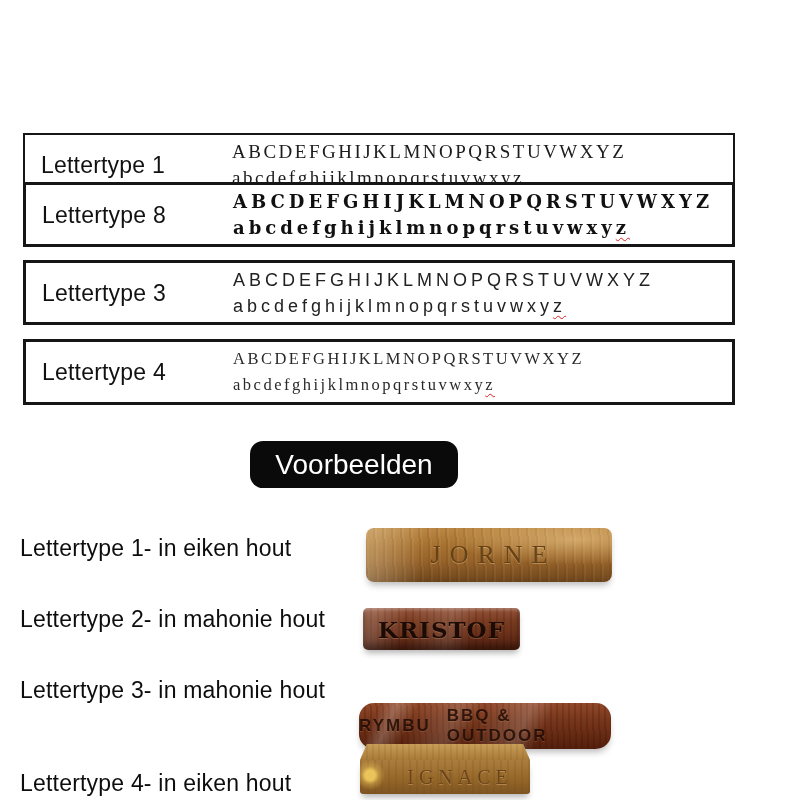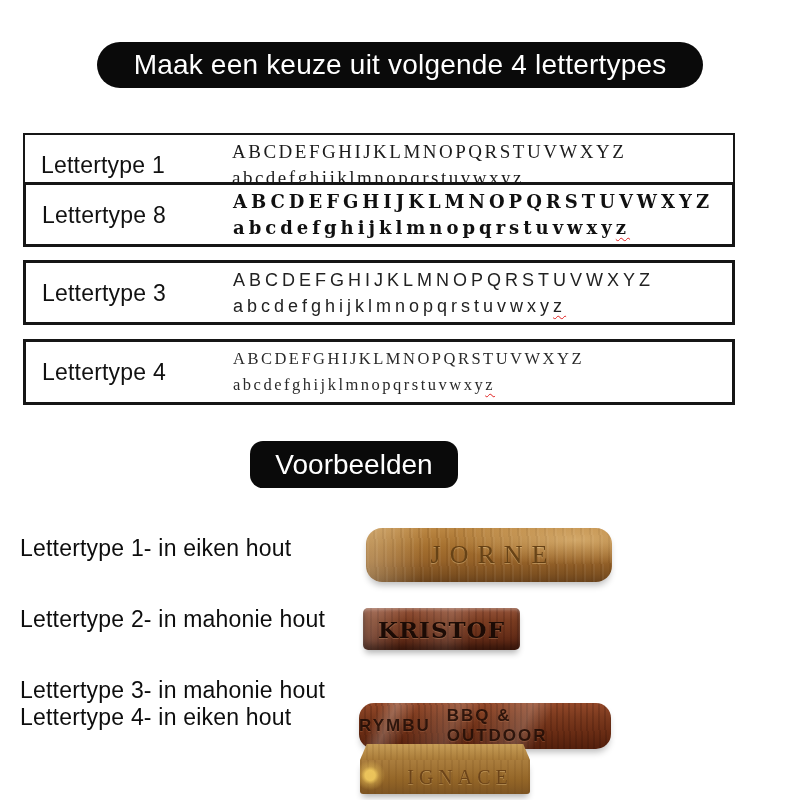--- a/index.html
+++ b/index.html
@@ -43,28 +43,28 @@
     text-decoration-line:underline;text-decoration-style:wavy;
     text-decoration-color:#e02020;text-decoration-thickness:1px;
     text-underline-offset:3px;
   }
   
   .ex-label{
     position:absolute;left:20px;font-size:23px;font-weight:500;color:#0d0d0d;
     line-height:28px;white-space:nowrap;letter-spacing:.2px;
   }
   .ex-label.r1{top:534px;} .ex-label.r2{top:605px;}
-  .ex-label.r3{top:676px;} .ex-label.r4{top:703px;}
+  .ex-label.r3{top:676px;} .ex-label.r4{top:769px;}
   .wood{
     position:absolute;display:flex;align-items:center;justify-content:center;
     box-shadow:0 5px 7px -2px rgba(0,0,0,.28);
   }
   
   .wood.jorne{
-    left:366px;top:528px;width:246px;height:54px;border-radius:16px;
+    left:366px;top:528px;width:246px;height:54px;border-radius:8px;
     background:
       radial-gradient(ellipse at 85% 22%, rgba(255,224,165,.45), transparent 42%),
       linear-gradient(95deg, rgba(255,240,205,.28) 4%, transparent 24%),
       repeating-linear-gradient(88deg, rgba(90,50,10,.14) 0 2px, rgba(255,255,255,.05) 2px 4px, transparent 4px 9px),
       linear-gradient(180deg,#bb8743 0%,#a5702f 35%,#976329 60%,#7e5121 85%,#6a431c 100%);
   }
   .engrave1{
     font-family:"Liberation Serif",serif;font-size:26px;letter-spacing:9px;
     color:rgba(93,58,16,.9);text-shadow:0 1px 0 rgba(255,225,170,.35);
     padding-left:9px;
@@ -118,23 +118,20 @@
   .engrave4{
     font-family:"Liberation Serif",serif;font-size:20px;letter-spacing:5px;
     color:rgba(104,64,22,.95);text-shadow:0 1px 0 rgba(255,225,170,.3);padding-left:5px;
   }
 </style>
 </head>
 <body>
 
 <div id="canvas">
 
-  <div class="pill pill-main">
-    <span>Maak een keuze uit volgende 4 lettertypes</span>
-  </div>
 
   <div class="typebox b1">
     <span class="typebox-label">Lettertype 1</span>
     <span class="alpha alpha1">
       <span class="up">ABCDEFGHIJKLMNOPQRSTUVWXYZ</span>
       <span class="low"><span>abcdefghijklmnopqrstuvwxy</span><span class="zz">z</span></span>
     </span>
   </div>
 
   <div class="typebox b2">

